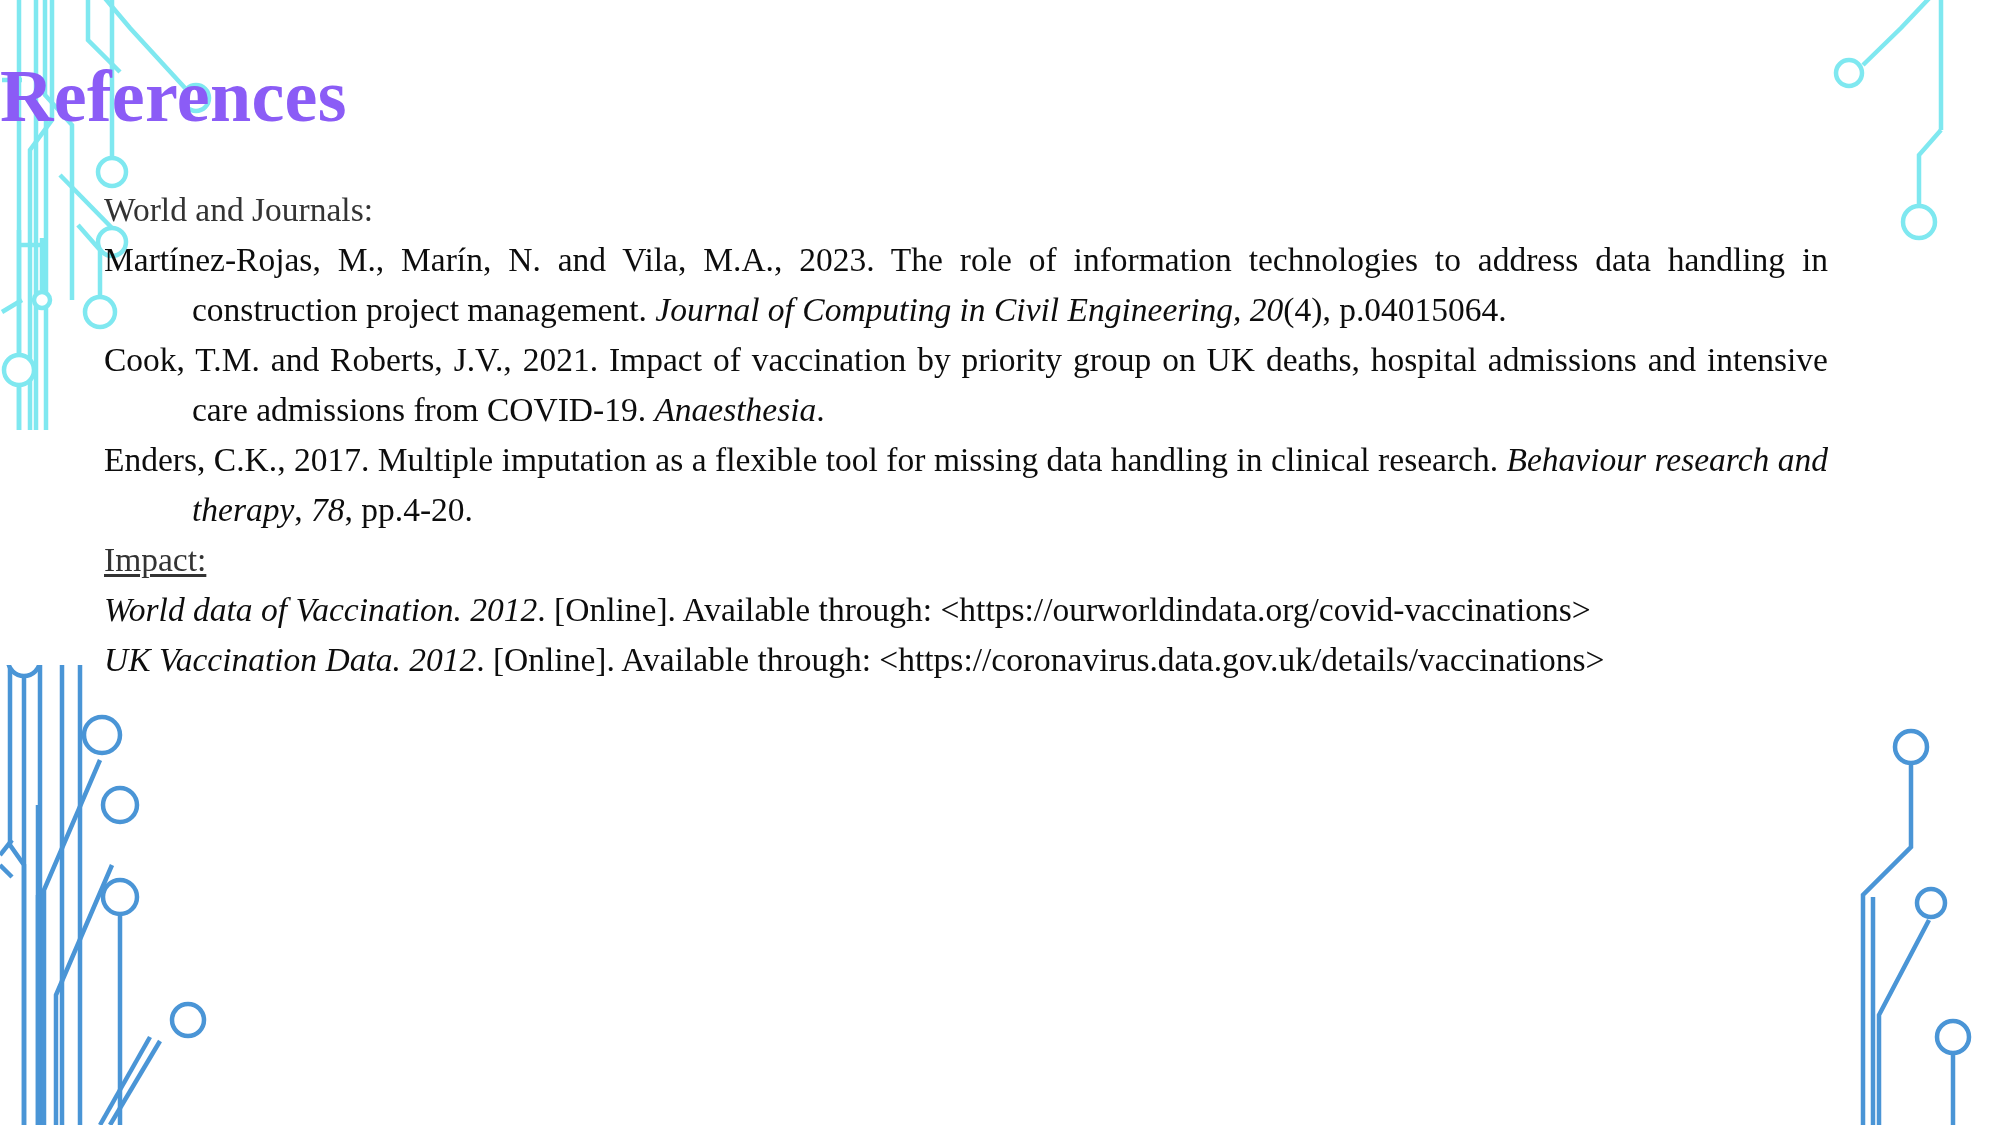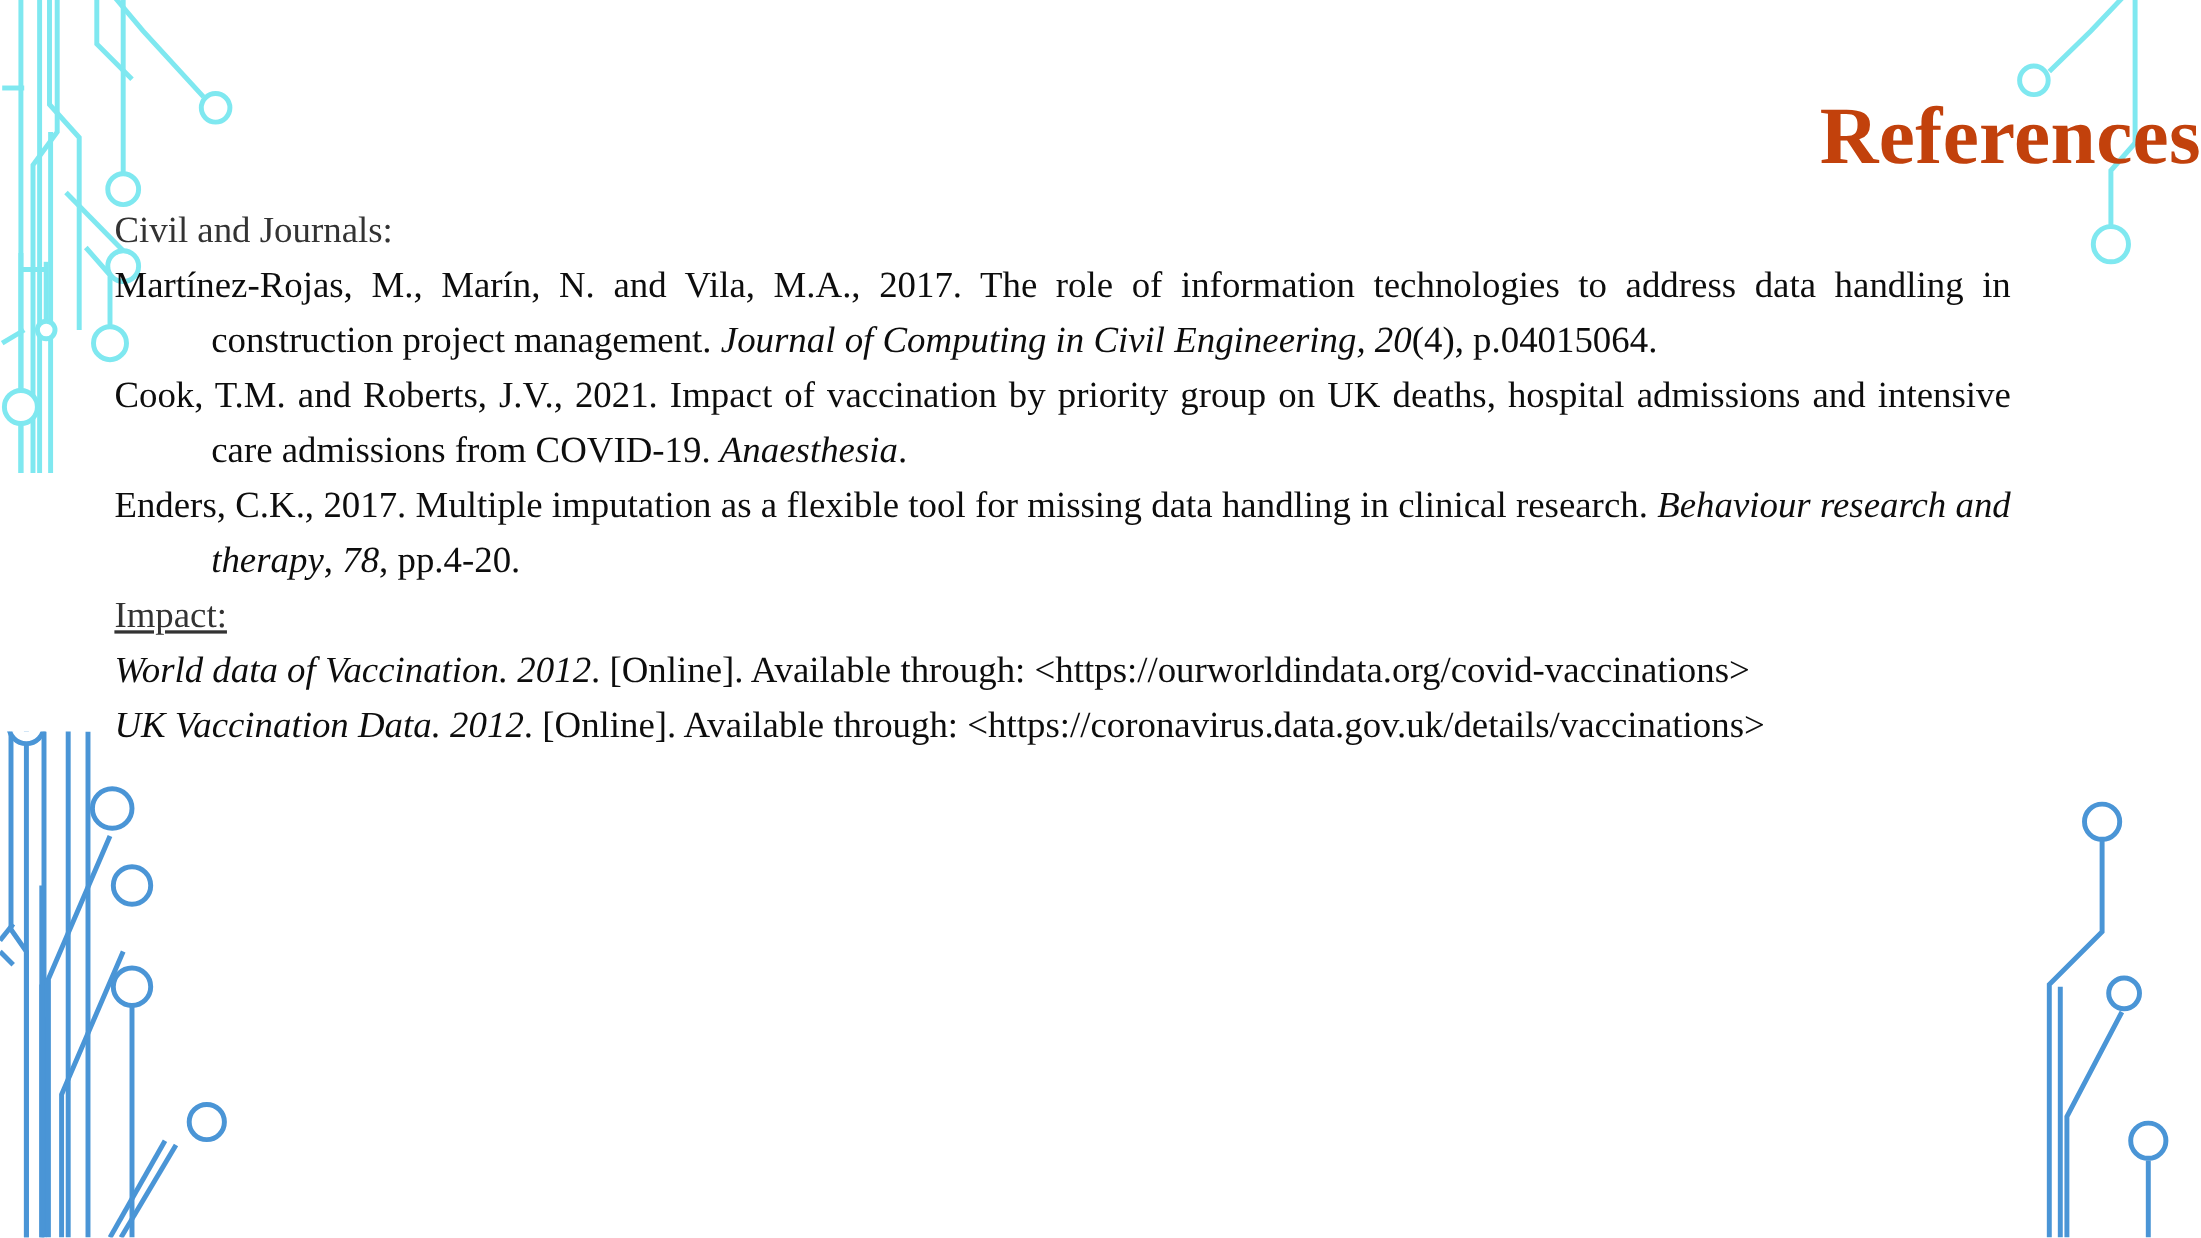--- a/index.html
+++ b/index.html
@@ -34,27 +34,26 @@
     width: 2001px;
     height: 1125px;
     box-sizing: border-box;
   }
 
   .title {
     position: absolute;
     top: 56px;
     left: 0;
     width: 2001px;
-    text-align: right;
+    text-align: left;
     font-size: 74px;
     font-weight: bold;
-    color: #c2410c;
+    color: #8b5cf6;
     letter-spacing: 0.3px;
     line-height: 1.1;
-    margin-top: 28px;
   }
 
   .body-block {
     position: absolute;
     top: 185px;
     left: 104px;
     width: 1724px;
     font-size: 33.5px;
     line-height: 50px;
     color: #0d0d0d;
@@ -162,22 +161,22 @@
     <circle cx="152" cy="312" r="16"></circle>
   </g>
 </svg>
 
 <div class="slide">
 
   <div class="title">References</div>
 
   <div class="body-block">
     <div>
-      <div class="section-label">Civil and Journals:</div>
-      <div class="ref"><span>Martínez-Rojas, M., Marín, N. and Vila, M.A., 2017. The role of information technologies to address data handling in construction project management. </span><i class="it">Journal of Computing in Civil Engineering, 20</i><span>(4), p.04015064.</span></div>
+      <div class="section-label">World and Journals:</div>
+      <div class="ref"><span>Martínez-Rojas, M., Marín, N. and Vila, M.A., 2023. The role of information technologies to address data handling in construction project management. </span><i class="it">Journal of Computing in Civil Engineering, 20</i><span>(4), p.04015064.</span></div>
       <div class="ref"><span>Cook, T.M. and Roberts, J.V., 2021. Impact of vaccination by priority group on UK deaths, hospital admissions and intensive care admissions from COVID-19. </span><i class="it">Anaesthesia</i><span>.</span></div>
       <div class="ref"><span>Enders, C.K., 2017. Multiple imputation as a flexible tool for missing data handling in clinical research. </span><i class="it">Behaviour research and therapy</i><span>, </span><i class="it">78</i><span>, pp.4-20.</span></div>
     </div>
     <div>
       <div class="section-label underline">Impact:</div>
       <div class="ref"><i class="it">World data of Vaccination. 2012</i><span>. [Online]. Available through: &lt;https://ourworldindata.org/covid-vaccinations&gt;</span></div>
       <div class="ref"><i class="it">UK Vaccination Data. 2012</i><span>. [Online]. Available through: &lt;https://coronavirus.data.gov.uk/details/vaccinations&gt;</span></div>
     </div>
   </div>
 

